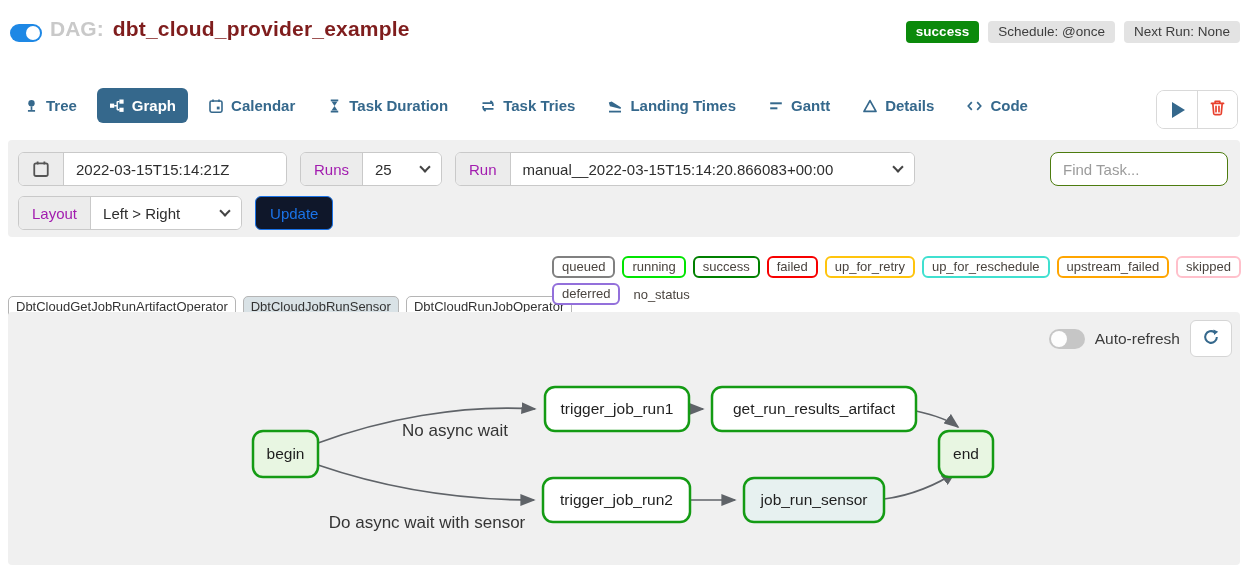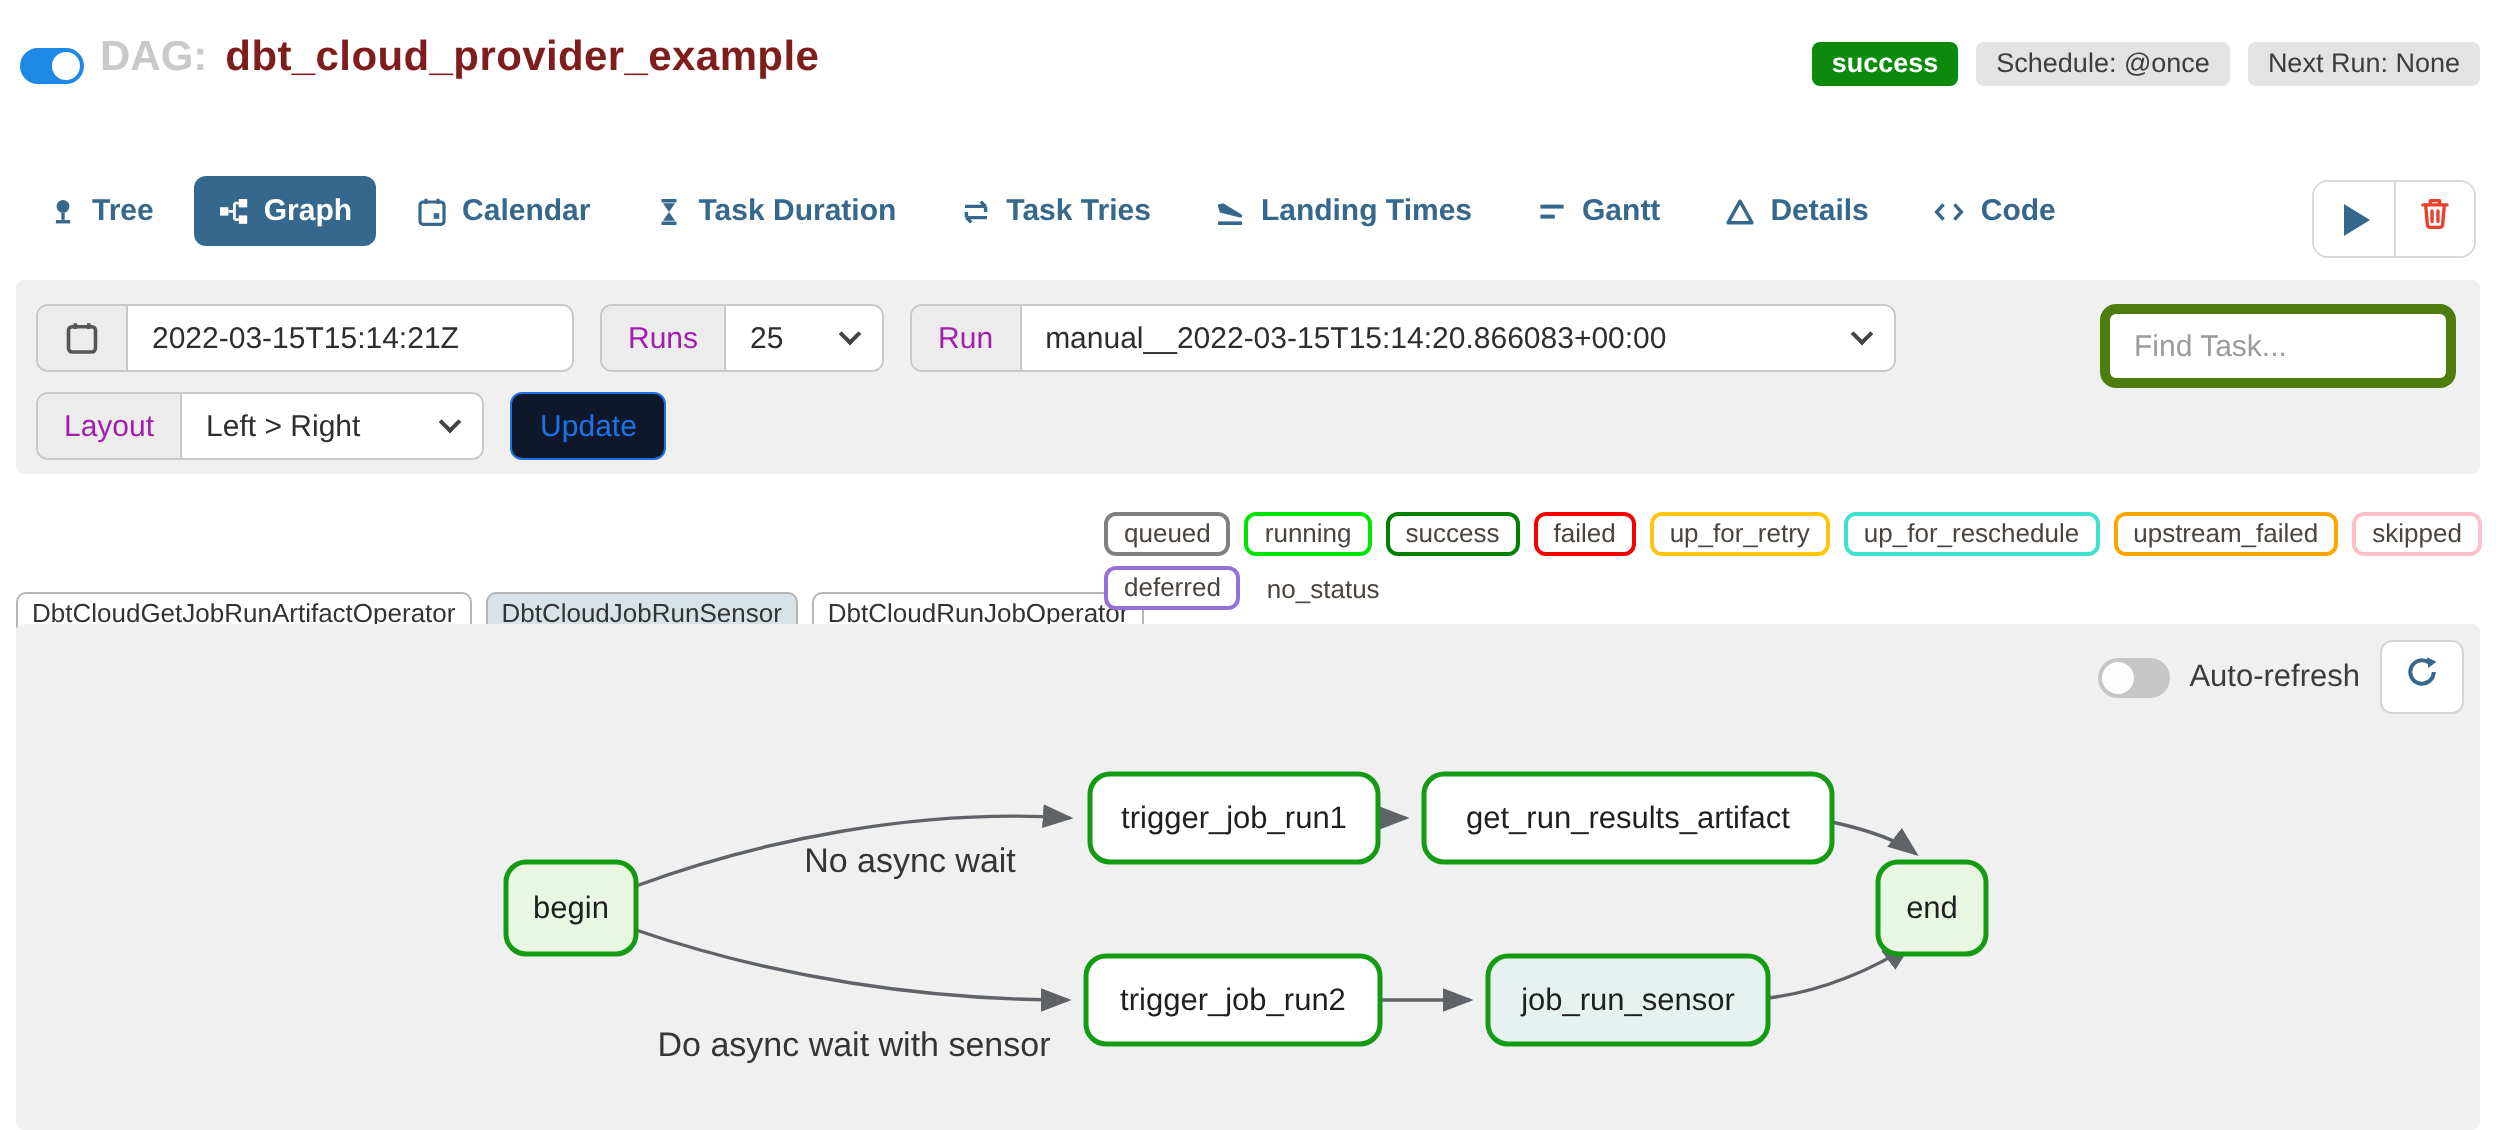--- a/index.html
+++ b/index.html
@@ -43,21 +43,21 @@
     height:34px; background:#fff; }
   .iaddon { background:#ececec; border-right:1px solid #c9c9c9; display:flex; align-items:center;
     justify-content:center; padding:0 13px; font-size:15px; color:#a21caf; white-space:nowrap; }
   .ival { display:flex; align-items:center; padding:0 12px; font-size:15px; color:#2e2e2e;
     background:#fff; white-space:nowrap; }
   .ival input { border:none; outline:none; font:inherit; color:inherit; width:198px; background:transparent; }
   .sel { cursor:pointer; gap:14px; justify-content:space-between; }
   .chev { width:8px; height:8px; border-right:2px solid #444; border-bottom:2px solid #444;
     transform:rotate(45deg); margin-top:-4px; flex:none; }
   .find-task { position:absolute; right:12px; top:12px; width:178px; height:34px;
-    border:5px solid #4d7c0f; border-radius:8px; padding:16px 12px; font-size:15px; color:#2e2e2e;
+    border:1px solid #4d7c0f; border-radius:8px; padding:16px 12px; font-size:15px; color:#2e2e2e;
     background:#fff; outline:none;margin-left:16px; }
   .find-task::placeholder { color:#9b9b9b; }
   .update-btn { height:34px; padding:0 14px; background:#0f172a; border:1.5px solid #1a73e8;
     border-radius:6px; color:#1a73e8; font-size:15px; cursor:pointer; display:flex; align-items:center; }
 
   
   .legend-ops { left:8px; top:256px; display:flex; flex-direction:column; gap:5px;margin-top:40px; }
   .legend-sts { left:552px; top:256px; display:flex; flex-direction:column; gap:5px; }
   .lrow { display:flex; gap:7px; align-items:center; }
   .op-badge { font-size:13px; color:#333; padding:2px 7px 3px; border:1px solid #b5b5b5;
@@ -220,21 +220,21 @@
       </div>
       <div class="igroup">
         <span class="iaddon">Runs</span>
         <span class="ival sel" style="width:78px">
           <span>25</span>
           <span class="chev"></span>
         </span>
       </div>
       <div class="igroup">
         <span class="iaddon">Run</span>
-        <span class="ival sel" style="width:436px">
+        <span class="ival sel" style="width:403px">
           <span>manual__2022-03-15T15:14:20.866083+00:00</span>
           <span class="chev"></span>
         </span>
       </div>
     </div>
     <input class="find-task" type="text" placeholder="Find Task..." style="">
     <div class="frow frow2">
       <div class="igroup">
         <span class="iaddon">Layout</span>
         <span class="ival sel" style="width:150px">

